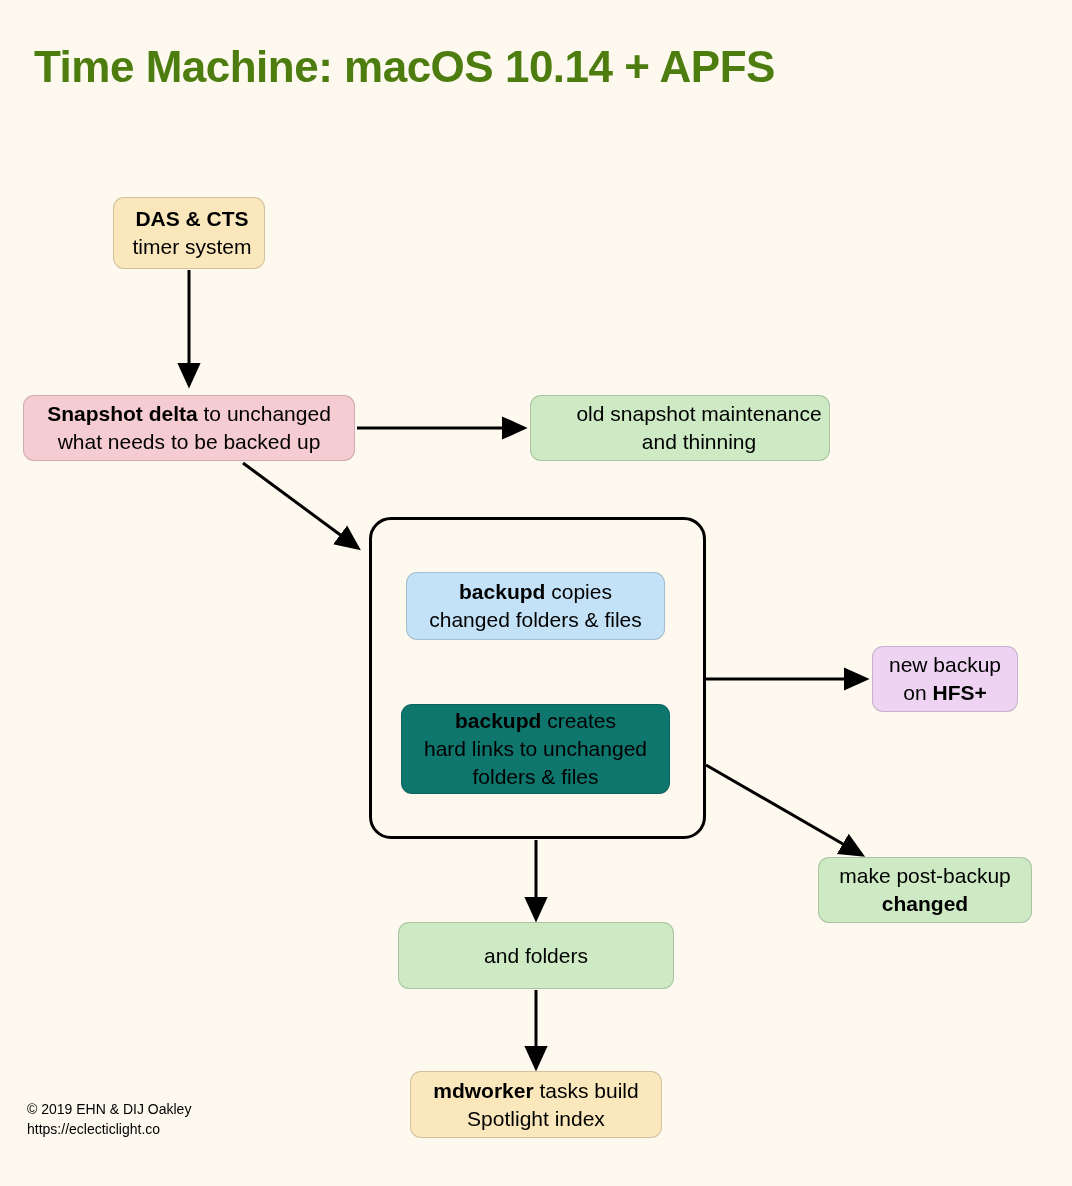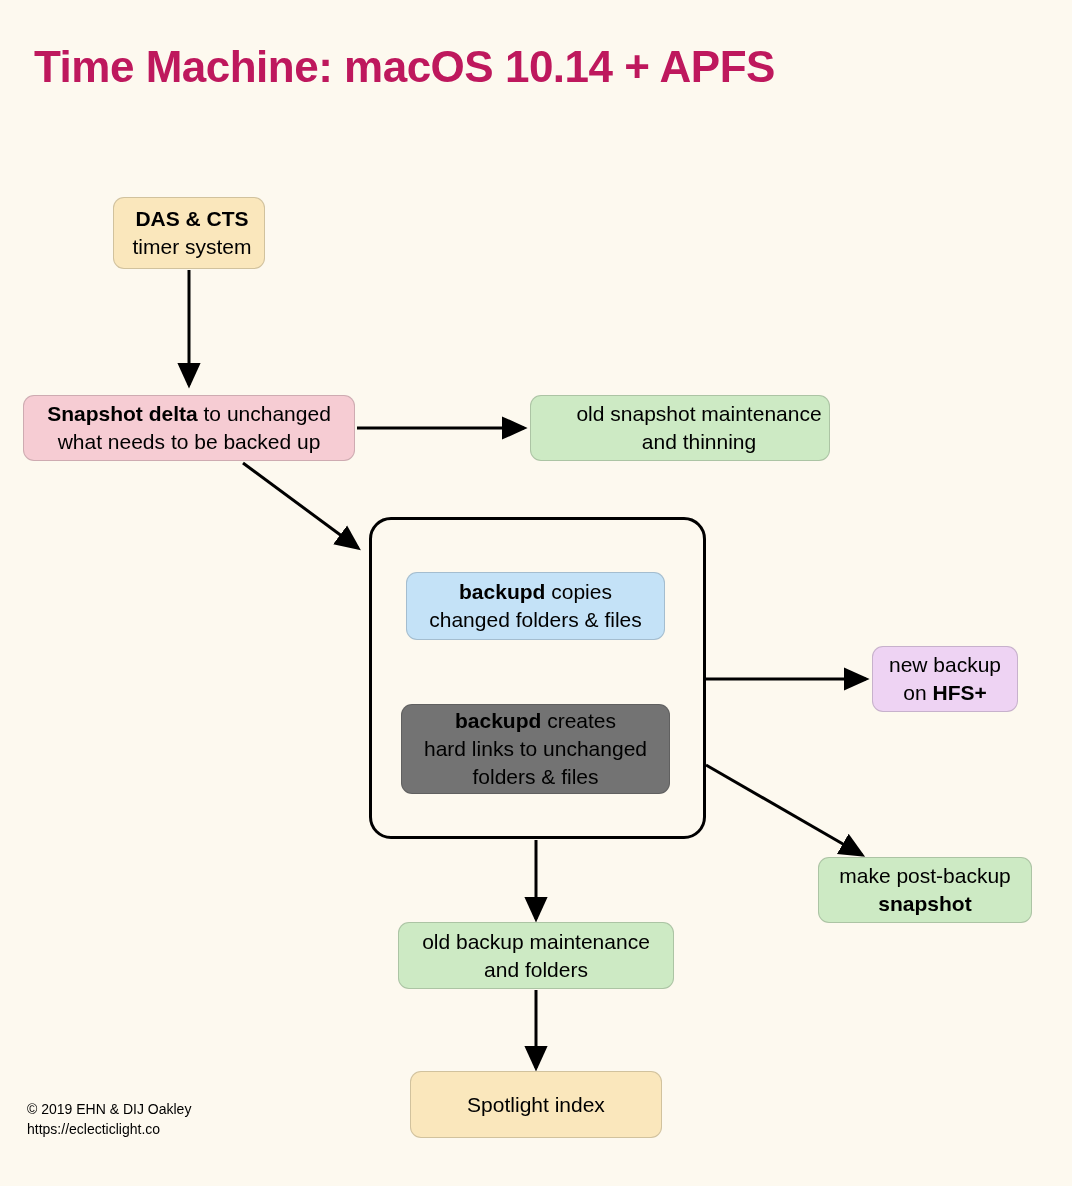--- a/index.html
+++ b/index.html
@@ -25,21 +25,21 @@
     width: 1072px;
     height: 1186px;
     pointer-events: none;
   }
   .title {
     position: absolute;
     left: 34px;
     top: 42px;
     font-size: 44px;
     font-weight: bold;
-    color: #be185d;
+    color: #4d7c0f;
     letter-spacing: -0.5px;
     white-space: nowrap;
   }
   .node {
     position: absolute;
     box-sizing: border-box;
     border-radius: 11px;
     display: flex;
     flex-direction: column;
     align-items: center;
@@ -109,42 +109,42 @@
     <span class="ln">and thinning</span>
   </div>
 
   <div class="group-box" style="left:369px; top:517px; width:337px; height:322px;"></div>
 
   <div class="node" style="left:406px; top:572px; width:259px; height:68px; background:#c4e2f7;">
     <span class="ln"><b>backupd</b><span> copies</span></span>
     <span class="ln">changed folders &amp; files</span>
   </div>
 
-  <div class="node" style="left:401px; top:704px; width:269px; height:90px; background:#737373;">
+  <div class="node" style="left:401px; top:704px; width:269px; height:90px; background:#0f766e;">
     <span class="ln"><b>backupd</b><span> creates</span></span>
     <span class="ln">hard links to unchanged</span>
     <span class="ln">folders &amp; files</span>
   </div>
 
   <div class="node" style="left:872px; top:646px; width:146px; height:66px; background:#eed3f3;">
     <span class="ln">new backup</span>
     <span class="ln"><span>on </span><b>HFS+</b></span>
   </div>
 
   <div class="node" style="left:818px; top:857px; width:214px; height:66px; background:#cdeac4;">
     <span class="ln">make post-backup</span>
-    <span class="ln"><b>snapshot</b></span>
+    <span class="ln"><b>changed</b></span>
   </div>
 
   <div class="node" style="left:398px; top:922px; width:276px; height:67px; background:#cdeac4;">
-    <span class="ln">old backup maintenance</span>
     <span class="ln">and folders</span>
   </div>
 
   <div class="node" style="left:410px; top:1071px; width:252px; height:67px; background:#fae7bc;">
+    <span class="ln"><b>mdworker</b><span> tasks build</span></span>
     <span class="ln">Spotlight index</span>
   </div>
 
   <div class="credit">
     <span class="ln">© 2019 EHN &amp; DIJ Oakley</span>
     <span class="ln">https://eclecticlight.co</span>
   </div>
 
 </div>
 

